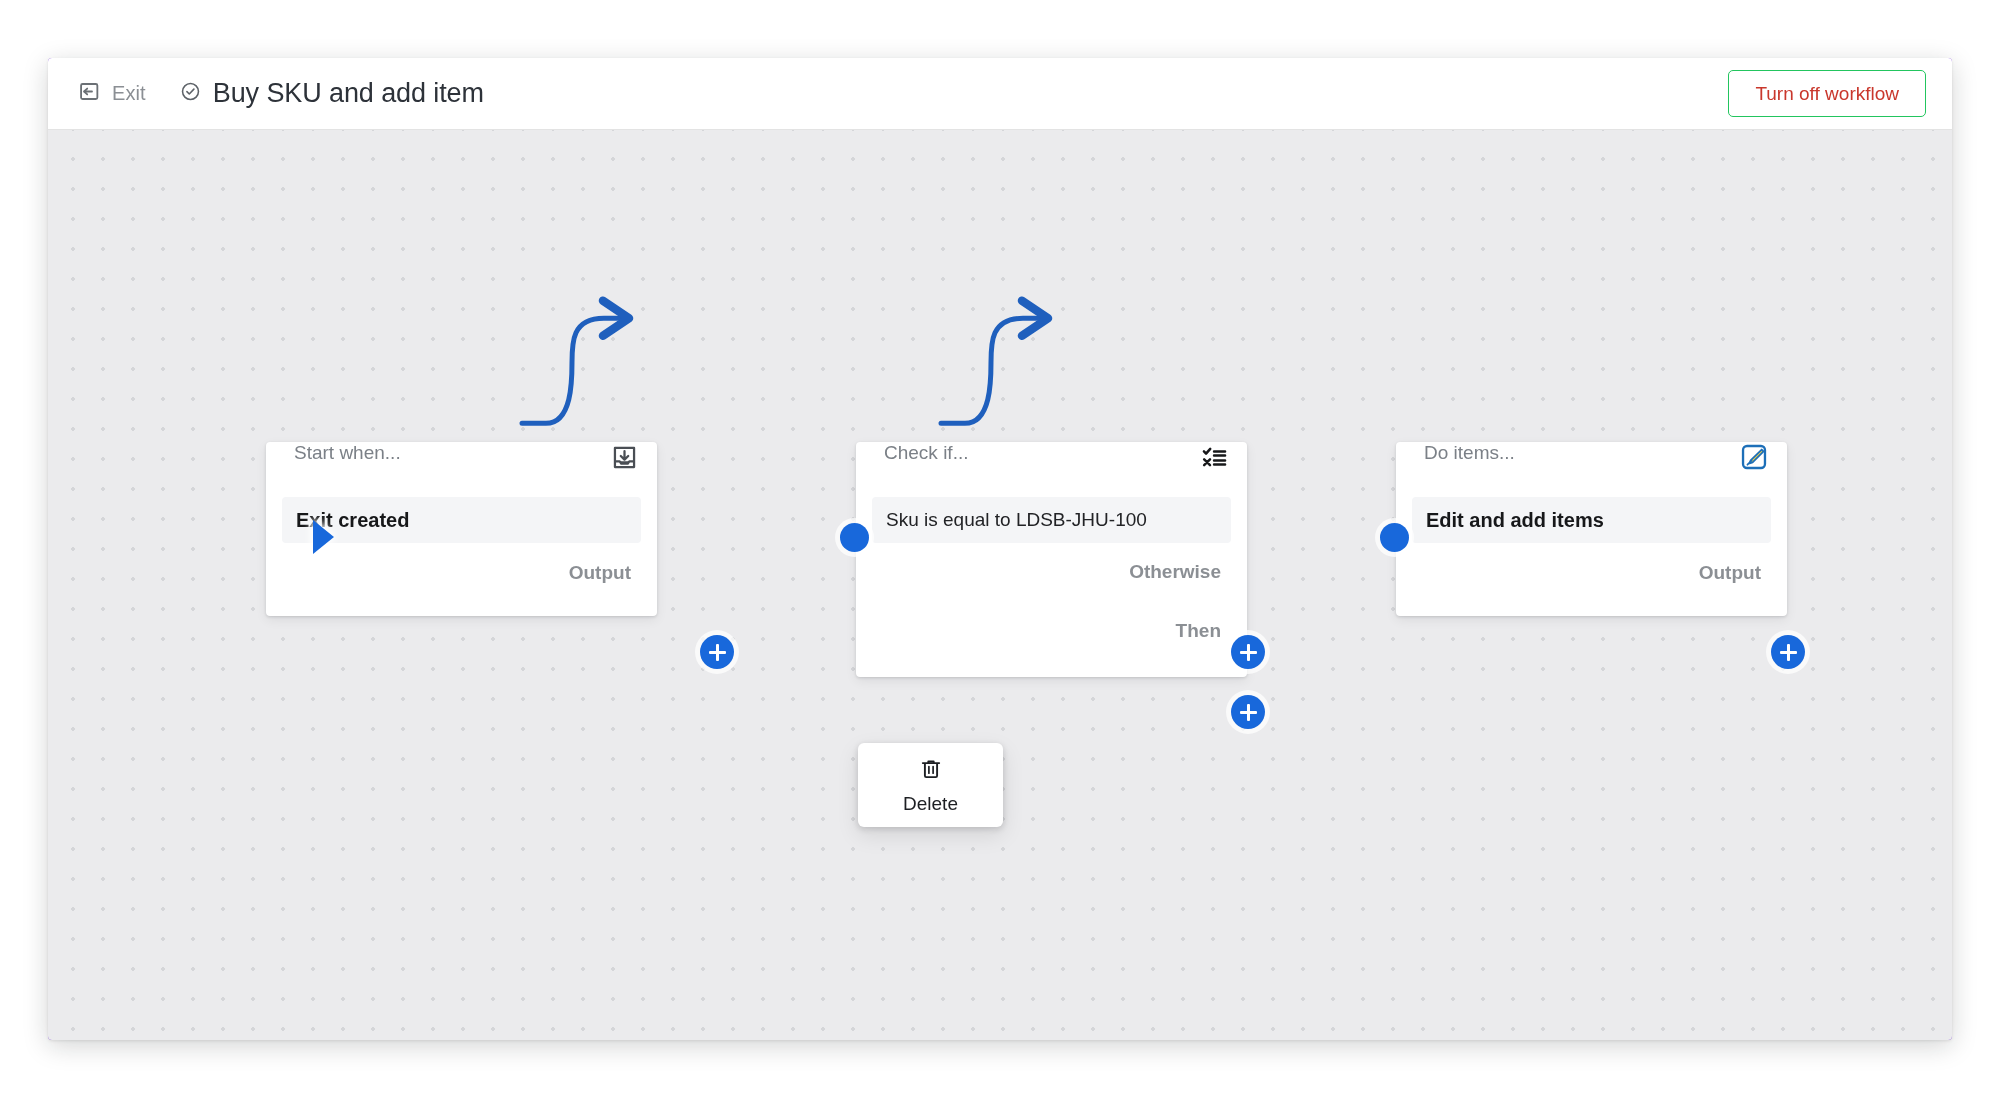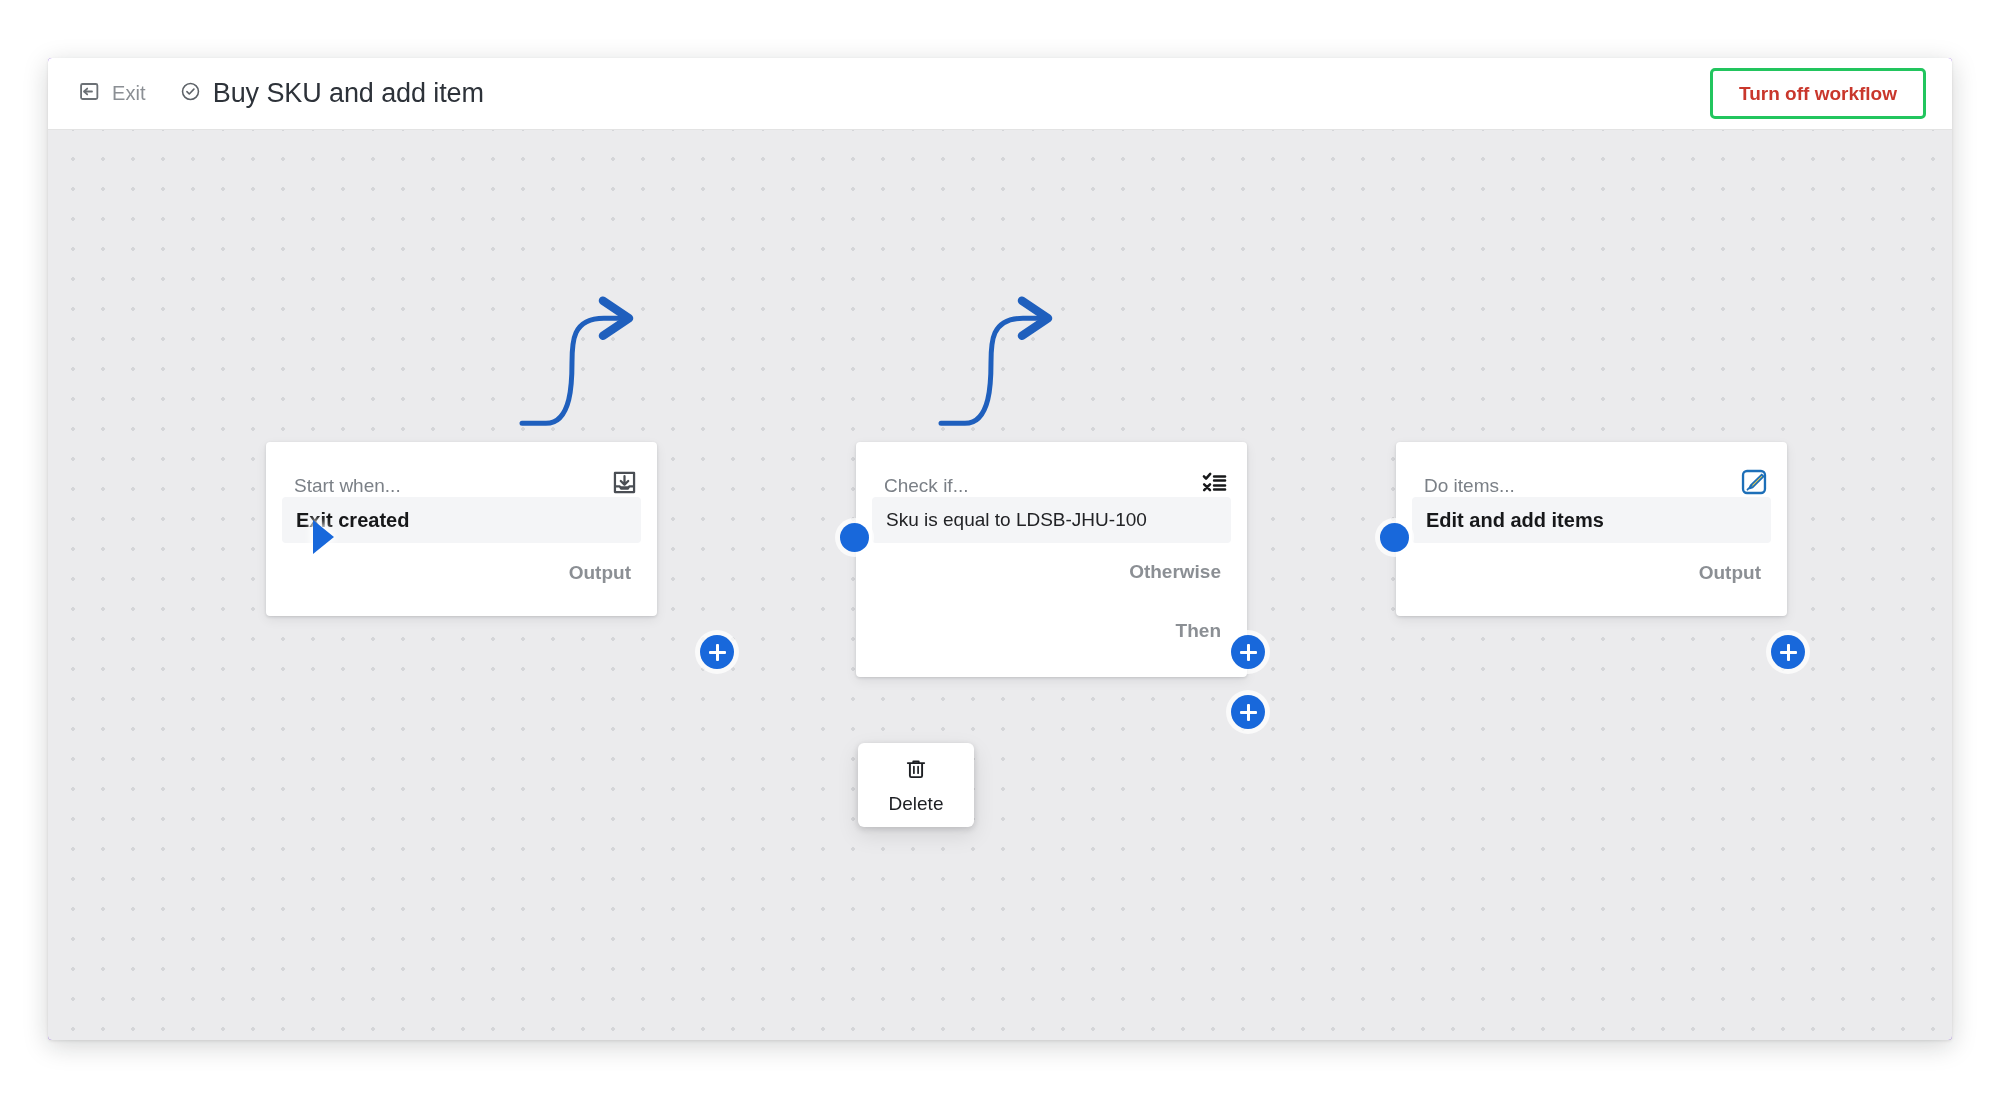--- a/index.html
+++ b/index.html
@@ -66,26 +66,25 @@
     font-weight: normal;
     color: #2d3239;
     letter-spacing: -0.1px;
   }
   .spacer { flex: 1 1 auto; }
   #turn-off-btn {
     font-family: "Liberation Sans", sans-serif;
     font-size: 19px;
     color: #c9372c;
     background: #ffffff;
-    border: 3px solid #22c55e;
+    border: 1px solid #22c55e;
     border-radius: 5px;
     padding: 13px 26px;
     cursor: pointer;
     line-height: 1;
-    font-weight: bold;
   }
 
   
   #canvas {
     position: relative;
     flex: 1 1 auto;
     background-color: #ebebed;
     background-image: radial-gradient(circle, #d5d6d9 1.6px, rgba(0,0,0,0) 1.7px);
     background-size: 30px 30px;
     background-position: 10px 14px;
@@ -106,21 +105,21 @@
     position: absolute;
     background: #ffffff;
     border-radius: 4px;
     box-shadow: 0 1px 3px rgba(17,20,24,0.14),
                 0 4px 12px rgba(17,20,24,0.07);
     z-index: 2;
   }
   .node-head {
     height: 55px;
     display: flex;
-    align-items: flex-end;
+    align-items: flex-start;
     padding: 0 18px 0 28px;
     box-sizing: border-box;
     gap: 23px;
   }
   .node-head-label {
     font-size: 19px;
     color: #7b8087;
   }
   .node-head-icon {
     margin-left: auto;
@@ -339,21 +338,21 @@
       <div class="node-chip">
         <span class="chip-strong">Edit and add items</span>
       </div>
       <div class="port-row">
         <span class="port-label">Output</span>
       </div>
     </div>
     <div class="dot-handle" style="left:1332px; top:393px;"></div>
     <div class="plus-handle" style="left:1723px; top:505px;"></div>
 
-    <div id="ctx-menu" style="left:810px; top:613px; width:116px;">
+    <div id="ctx-menu" style="left:810px; top:613px; width:145px;">
       <span>
         <svg width="24" height="24" viewBox="0 0 24 24" fill="none">
           <path d="M3.8 6.1h16.4" stroke="#1d1f23" stroke-width="1.9" stroke-linecap="round"></path>
           <path d="M9.3 6.1V4.5h5.4v1.6" stroke="#1d1f23" stroke-width="1.9" stroke-linecap="round" stroke-linejoin="round"></path>
           <path d="M5.9 6.1v12.6a1.4 1.4 0 0 0 1.4 1.4h9.4a1.4 1.4 0 0 0 1.4-1.4V6.1" stroke="#1d1f23" stroke-width="1.9" stroke-linejoin="round"></path>
           <path d="M9.9 9.6v6.6M14.1 9.6v6.6" stroke="#1d1f23" stroke-width="1.7" stroke-linecap="round"></path>
         </svg>
       </span>
       <span class="ctx-label">Delete</span>
     </div>

